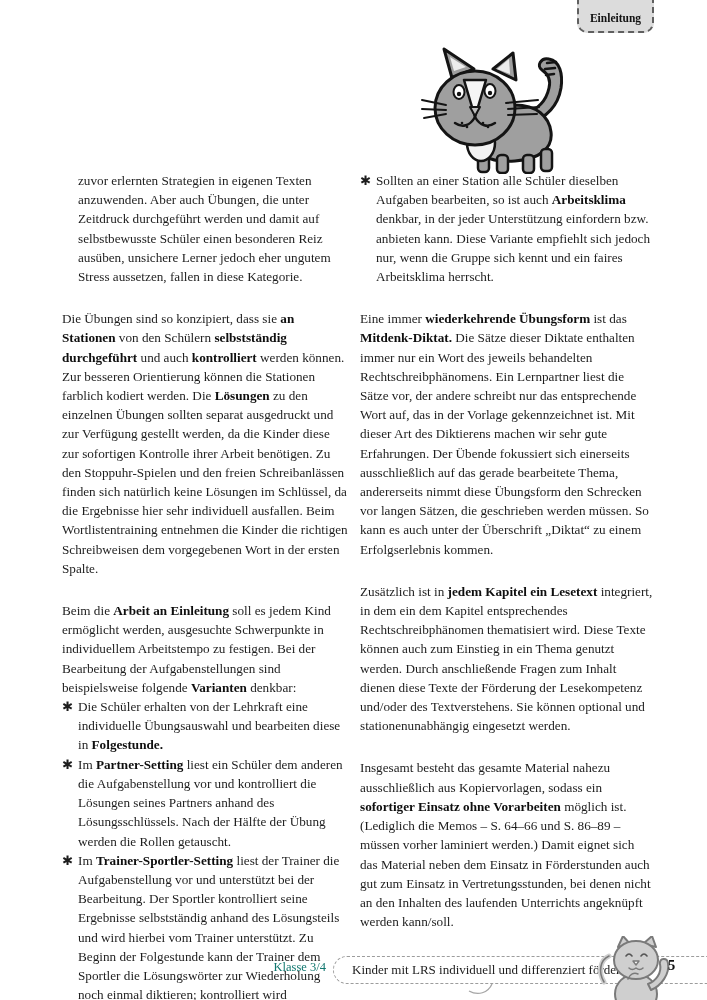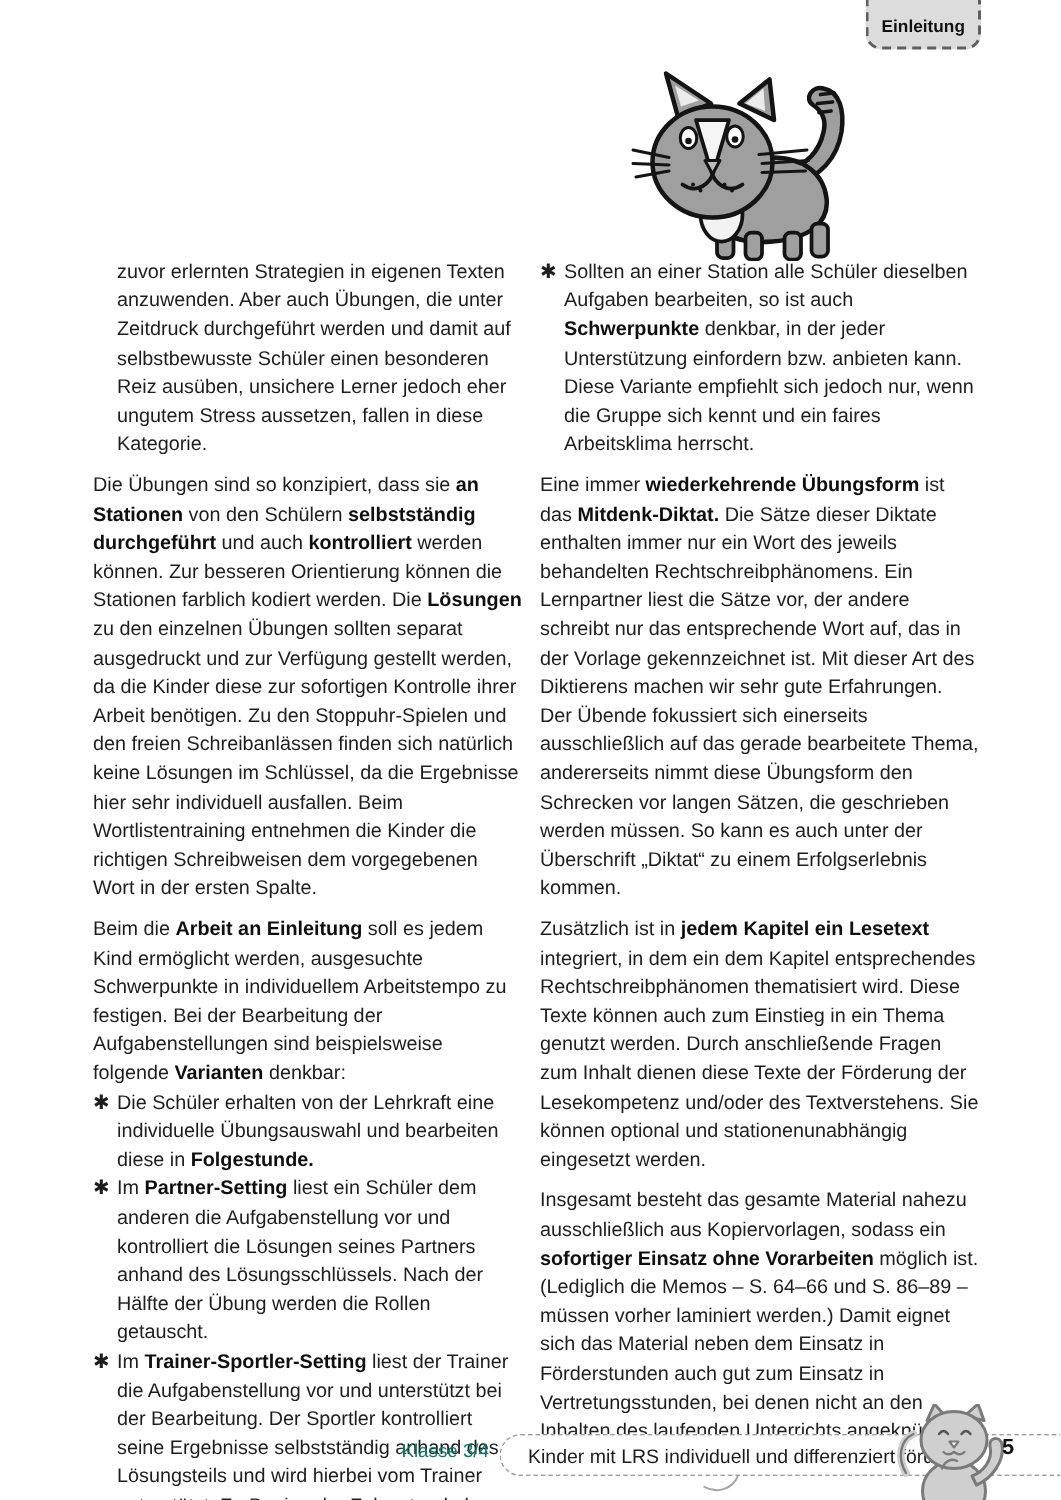--- a/index.html
+++ b/index.html
@@ -1,33 +1,33 @@
 <!DOCTYPE html>
 <html lang="de"><head>
 <meta charset="utf-8">
 <style>
   html,body{margin:0;padding:0;background:#ffffff;}
   .page{
     position:relative;width:707px;height:1000px;overflow:hidden;background:#fff;
-    font-family:Liberation Sans, sans-serif;color:#1d1d1d;
+    font-family:Liberation Serif, serif;color:#1d1d1d;
   }
   
   .tab{
     position:absolute;left:577px;top:-12px;width:77px;height:45px;
     background:#dcdcdc;border:2px dashed #5f5f5f;border-radius:10px;
     box-sizing:border-box;display:flex;align-items:flex-end;justify-content:center;
     padding-bottom:7px;font-size:11.5px;font-weight:bold;color:#111;
   }
   
   .cols{position:absolute;left:62px;top:171px;display:flex;}
   .col{font-size:13.2px;line-height:19.2px;}
   .col-left{width:287px;margin-right:11px;}
   .col-right{width:293px;}
   .block{margin:0;}
-  .block + .para{margin-top:8px;}
+  .block + .para{margin-top:23px;}
   .para.indent{padding-left:16px;}
   .bullet{display:flex;margin-top:0;}
   .bullet .marker{flex:none;width:16px;}
   strong{font-weight:bold;color:#0f0f0f;}
   
   .klasse{position:absolute;left:238px;top:960px;width:88px;text-align:right;
     color:#0f766e;font-size:12.5px;}
   .bubble{
     position:absolute;left:333px;top:956px;width:396px;height:28px;
     border:1px dashed #9c9c9c;border-radius:14px;background:#fff;box-sizing:border-box;
@@ -122,21 +122,21 @@
           <span><span>Im </span><strong>Partner-Setting</strong><span> liest ein Schüler dem anderen die Aufgabenstellung vor und kontrolliert die Lösungen seines Partners anhand des Lösungsschlüssels. Nach der Hälfte der Übung werden die Rollen getauscht.</span></span>
         </p>
         <p class="block bullet">
           <span class="marker">✱</span>
           <span><span>Im </span><strong>Trainer-Sportler-Setting</strong><span> liest der Trainer die Aufgabenstellung vor und unterstützt bei der Bearbeitung. Der Sportler kontrolliert seine Ergebnisse selbstständig anhand des Lösungsteils und wird hierbei vom Trainer unterstützt. Zu Beginn der Folgestunde kann der Trainer dem Sportler die Lösungswörter zur Wiederholung noch einmal diktieren; kontrolliert wird gemeinsam.</span></span>
         </p>
       </div>
     <div class="col col-right" id="col-right">
         <p class="block bullet">
           <span class="marker">✱</span>
-          <span><span>Sollten an einer Station alle Schüler dieselben Aufgaben bearbeiten, so ist auch </span><strong>Schwerpunkte</strong><span> denkbar, in der jeder Unterstützung einfordern bzw. anbieten kann. Diese Variante empfiehlt sich jedoch nur, wenn die Gruppe sich kennt und ein faires Arbeitsklima herrscht.</span></span>
+          <span><span>Sollten an einer Station alle Schüler dieselben Aufgaben bearbeiten, so ist auch </span><strong>Arbeitsklima</strong><span> denkbar, in der jeder Unterstützung einfordern bzw. anbieten kann. Diese Variante empfiehlt sich jedoch nur, wenn die Gruppe sich kennt und ein faires Arbeitsklima herrscht.</span></span>
         </p>
         <p class="block para"><span>Eine immer </span><strong>wiederkehrende Übungsform</strong><span> ist das </span><strong>Mitdenk-Diktat.</strong><span> Die Sätze dieser Diktate enthalten immer nur ein Wort des jeweils behandelten Rechtschreibphänomens. Ein Lernpartner liest die Sätze vor, der andere schreibt nur das entsprechende Wort auf, das in der Vorlage gekennzeichnet ist. Mit dieser Art des Diktierens machen wir sehr gute Erfahrungen. Der Übende fokussiert sich einerseits ausschließlich auf das gerade bearbeitete Thema, andererseits nimmt diese Übungsform den Schrecken vor langen Sätzen, die geschrieben werden müssen. So kann es auch unter der Überschrift „Diktat“ zu einem Erfolgserlebnis kommen.</span></p>
         <p class="block para"><span>Zusätzlich ist in </span><strong>jedem Kapitel ein Lesetext</strong><span> integriert, in dem ein dem Kapitel entsprechendes Rechtschreibphänomen thematisiert wird. Diese Texte können auch zum Einstieg in ein Thema genutzt werden. Durch anschließende Fragen zum Inhalt dienen diese Texte der Förderung der Lesekompetenz und/oder des Textverstehens. Sie können optional und stationenunabhängig eingesetzt werden.</span></p>
         <p class="block para"><span>Insgesamt besteht das gesamte Material nahezu ausschließlich aus Kopiervorlagen, sodass ein </span><strong>sofortiger Einsatz ohne Vorarbeiten</strong><span> möglich ist. (Lediglich die Memos – S. 64–66 und S. 86–89 – müssen vorher laminiert werden.) Damit eignet sich das Material neben dem Einsatz in Förderstunden auch gut zum Einsatz in Vertretungsstunden, bei denen nicht an den Inhalten des laufenden Unterrichts angeknüpft werden kann/soll.</span></p>
       </div>
   </div>
 
   <span class="klasse">Klasse 3/4</span>
 
   <div class="bubble">

